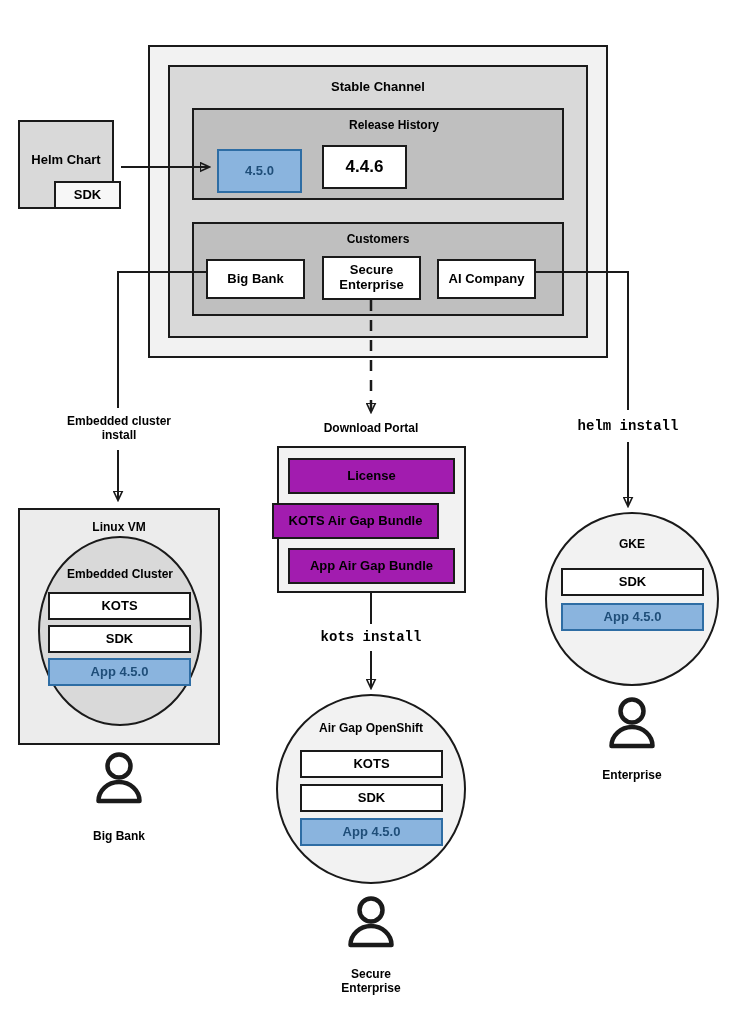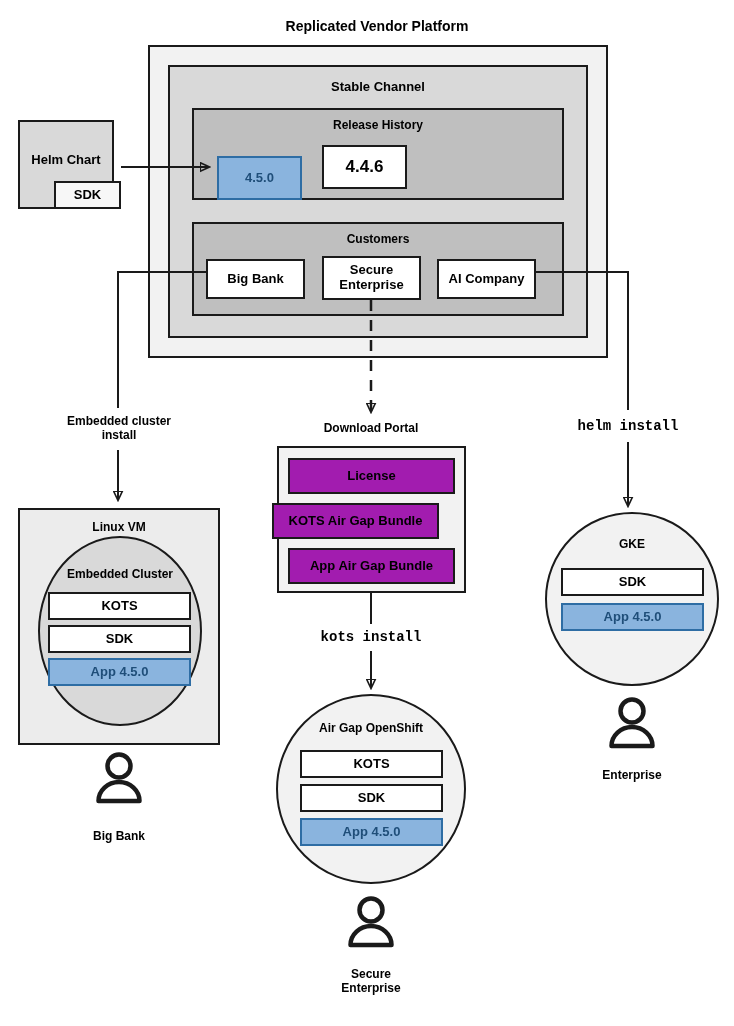--- a/index.html
+++ b/index.html
@@ -34,32 +34,31 @@
 
   .person{position:absolute;}
 
   .caption{position:absolute;text-align:center;font-weight:bold;line-height:1.2;width:160px;}
 </style>
 </head>
 <body>
 
 <div id="canvas">
 
-  <div class="lbl" style="left:187px;top:18px;width:380px;font-size:14px;">Replicated Vendor Platform</div>
 
   <div class="box fill-l1" style="left:148px;top:45px;width:460px;height:313px;"></div>
 
   <div class="box fill-l2" style="left:168px;top:65px;width:420px;height:273px;">
     <div class="boxlabel" style="top:12px;font-size:13px;">Stable Channel</div>
   </div>
 
-  <div class="box fill-l3" style="left:192px;top:108px;width:372px;height:92px;">
+  <div class="box fill-l3" style="left:192px;top:108px;width:372px;height:92px;padding-left:16px;">
     <div class="boxlabel" style="top:8px;font-size:12px;">Release History</div>
   </div>
-  <div class="chip blue" style="left:217px;top:156px;width:85px;height:44px;font-size:13px;">
+  <div class="chip blue" style="left:217px;top:149px;width:85px;height:44px;font-size:13px;">
     <span>4.5.0</span>
   </div>
   <div class="chip" style="left:322px;top:145px;width:85px;height:44px;font-size:17px;">
     <span>4.4.6</span>
   </div>
 
   <div class="box fill-l3" style="left:192px;top:222px;width:372px;height:94px;">
     <div class="boxlabel" style="top:8px;font-size:12px;">Customers</div>
   </div>
   <div class="chip" style="left:206px;top:259px;width:99px;height:40px;font-size:13px;">

